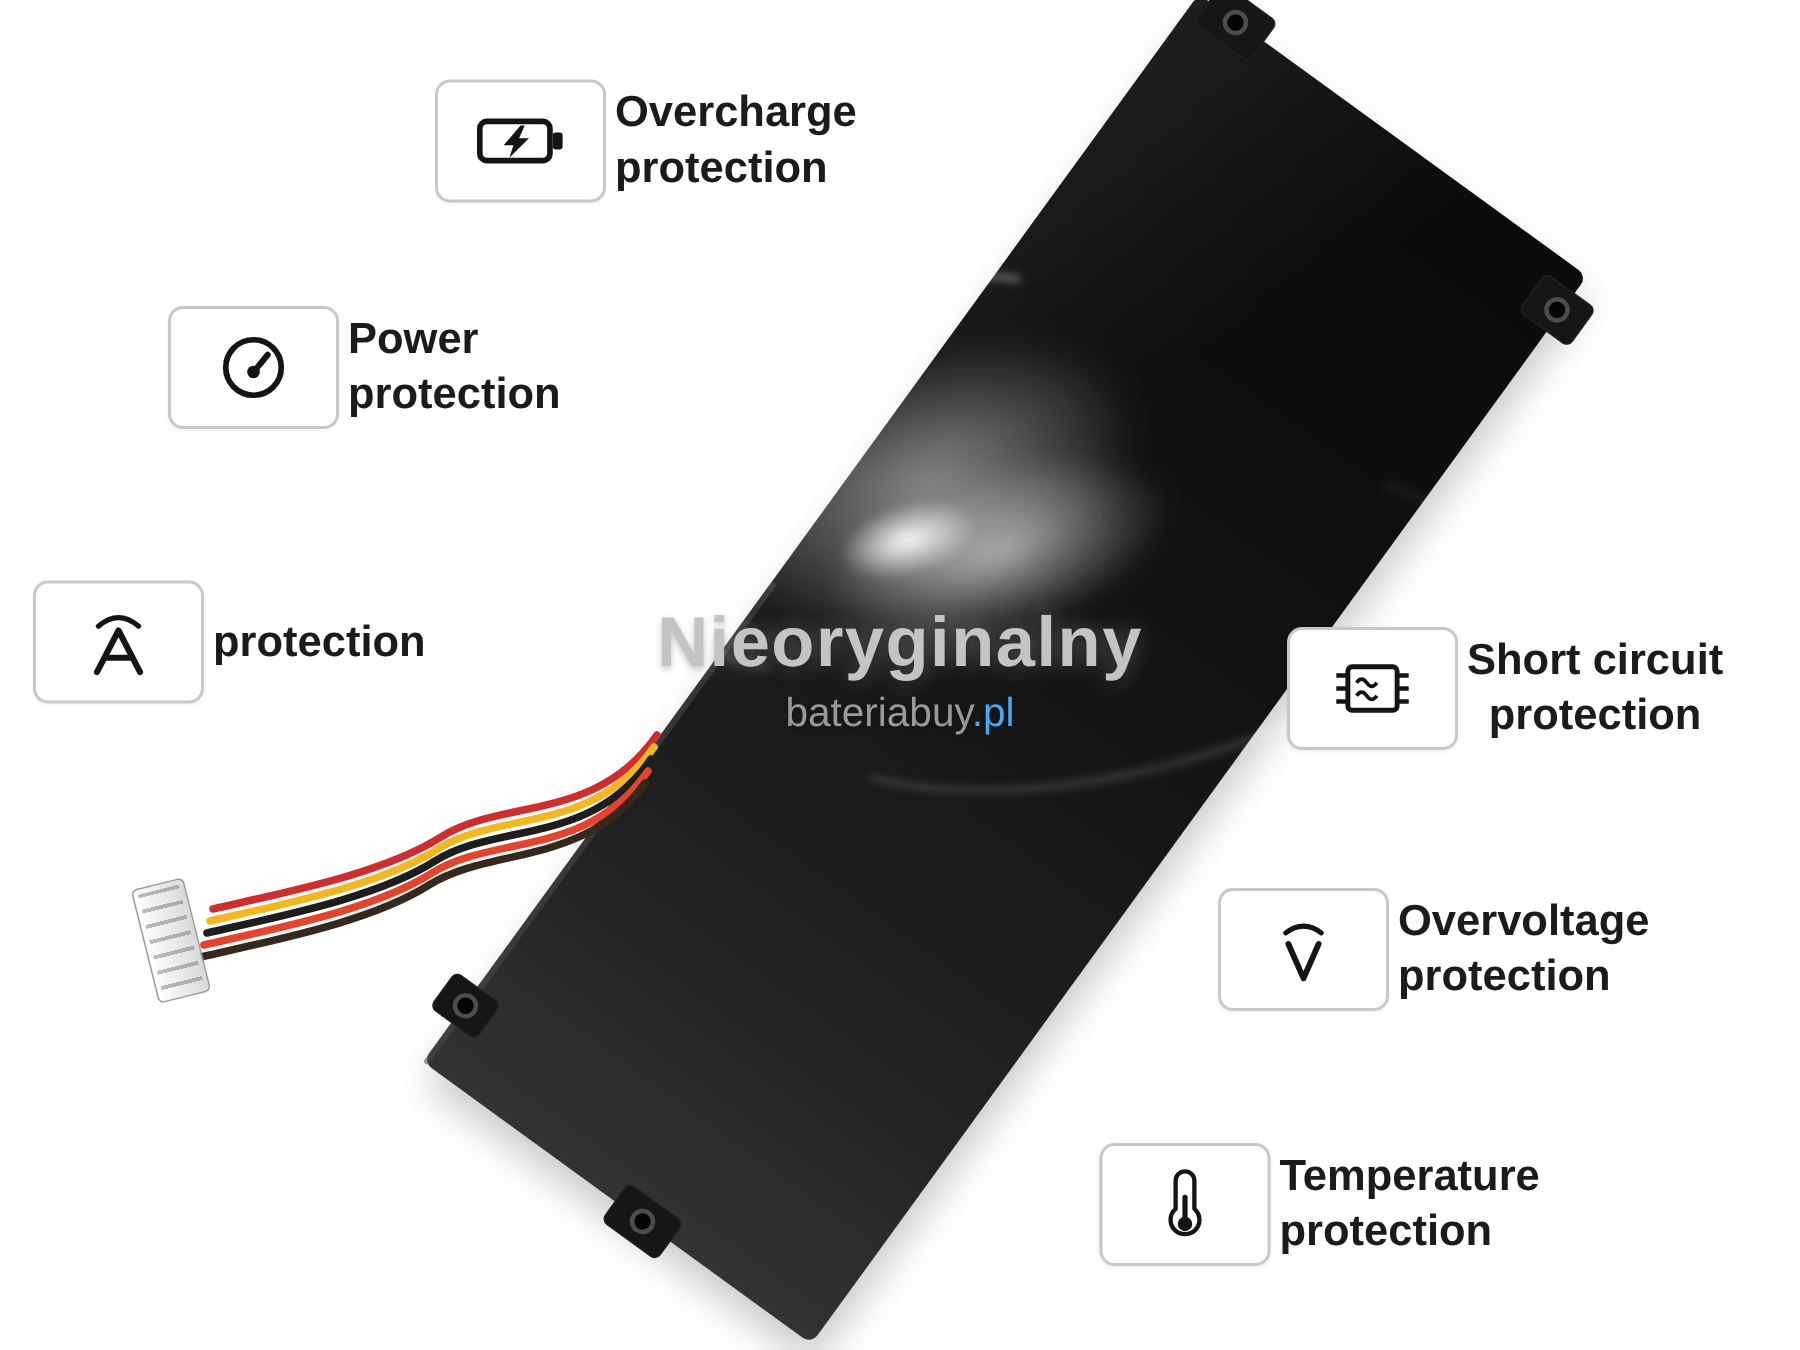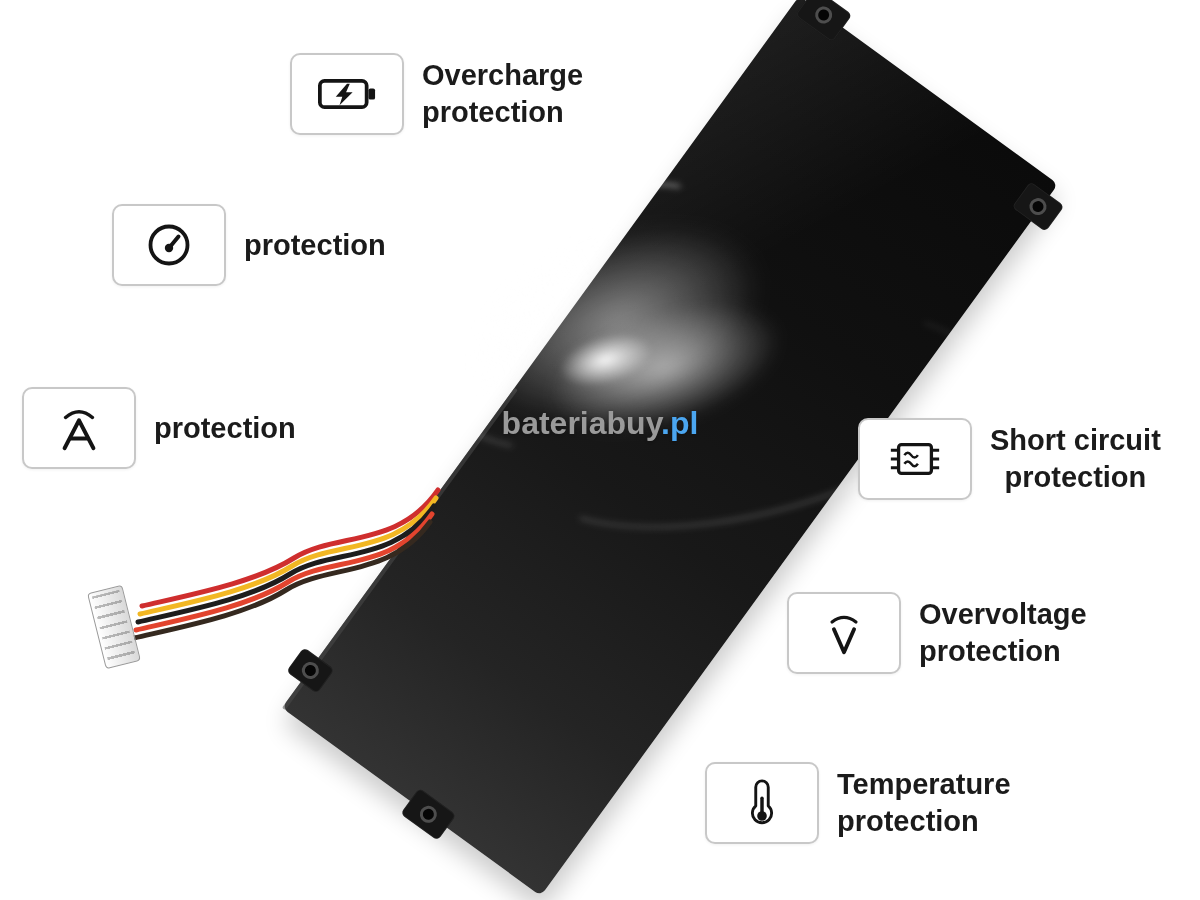--- a/index.html
+++ b/index.html
@@ -50,37 +50,37 @@
   .wire-dark{stroke:#35291f;}
   .connector{position:absolute;left:96px;top:588px;width:34px;height:76px;transform:rotate(-14deg);
         background:linear-gradient(90deg,#ffffff,#d9d9d9);border:1.5px solid #9a9a9a;border-radius:4px;z-index:3;}
   .connector::before{content:"";position:absolute;inset:3px;
         background:repeating-linear-gradient(to bottom,rgba(90,90,90,.40) 0 2.5px,transparent 2.5px 10.5px);}
 
   
   .watermark{position:absolute;left:0;top:400px;width:1200px;text-align:center;z-index:5;pointer-events:none;}
   .watermark-title{font-size:47px;font-weight:700;letter-spacing:1px;color:#c4c4c4;
         text-shadow:0 2px 5px rgba(0,0,0,.22),0 0 14px rgba(255,255,255,.30);}
-  .watermark-brand{margin-top:5px;font-size:32px;font-weight:700;color:#9a9a9a;
+  .watermark-brand{margin-top:5px;font-size:27px;font-weight:400;color:#9a9a9a;
         text-shadow:0 1px 3px rgba(0,0,0,.25);}
   .watermark-brand .pl{color:#4ba6f0;}
 
   
-  .callout{position:absolute;display:flex;align-items:center;gap:18px;z-index:6;}
+  .callout{position:absolute;display:flex;align-items:center;gap:6px;z-index:6;}
   .icon-box{width:110px;height:78px;flex:0 0 auto;background:#ffffff;border:2px solid #c8c8c8;
         border-radius:10px;display:flex;align-items:center;justify-content:center;
         box-shadow:0 1px 3px rgba(0,0,0,.06);}
   .icon-box svg{display:block;}
   .label{font-size:29px;line-height:1.26;font-weight:700;color:#1b1b1b;white-space:nowrap;}
   .f-overcharge{left:290px;top:53px;}
   .f-power{left:112px;top:204px;}
   .f-overcurrent{left:22px;top:387px;}
   .f-short{left:858px;top:418px;text-align:center;}
-  .f-overvoltage{left:787px;top:592px;}
-  .f-temperature{left:705px;top:762px;}
+  .f-overvoltage{left:812px;top:592px;}
+  .f-temperature{left:733px;top:762px;}
   .stroke{stroke:#141414;fill:none;}
   .fill{fill:#141414;}
 </style>
 </head>
 <body>
 
 <div class="stage">
 
   <div class="battery">
     <div class="battery-sheen"></div>
@@ -108,20 +108,21 @@
   <svg class="wires" viewBox="0 0 1200 900" aria-hidden="true">
     <path class="wire-red" d="M438 490 C 398 548, 336 532, 294 558 C 256 582, 194 594, 142 606"></path>
     <path class="wire-yellow" d="M436 498 C 396 556, 334 540, 292 566 C 254 590, 192 602, 140 614"></path>
     <path class="wire-black" d="M434 506 C 394 564, 332 548, 290 574 C 252 598, 190 610, 138 622"></path>
     <path class="wire-red2" d="M432 514 C 392 572, 330 556, 288 582 C 250 606, 188 618, 136 630"></path>
     <path class="wire-dark" d="M430 522 C 390 578, 328 564, 286 590 C 248 614, 186 626, 134 638"></path>
   </svg>
   <div class="connector"></div>
 
   <div class="watermark">
+    <div class="watermark-title">Nieoryginalny</div>
     <div class="watermark-brand"><span>bateriabuy</span><span class="pl">.pl</span></div>
   </div>
 
   <div class="callout f-overcharge">
     <div class="icon-box">
       <svg width="58" height="36" viewBox="0 0 62 38">
         <rect class="stroke" x="2" y="5" width="50" height="28" rx="5" stroke-width="4"></rect>
         <rect class="fill" x="54" y="13" width="7" height="12" rx="2"></rect>
         <path class="fill" d="M31 8 L19 22 h7 l-3 9 L37 17 h-7 l4-9 z"></path>
       </svg>
@@ -134,20 +135,21 @@
 
   <div class="callout f-power">
     <div class="icon-box">
       <svg width="48" height="48" viewBox="0 0 48 48">
         <circle class="stroke" cx="24" cy="24" r="18.5" stroke-width="3.8"></circle>
         <path class="stroke" d="M24 27 L33.5 15.5" stroke-width="4" stroke-linecap="round"></path>
         <circle class="fill" cx="24" cy="27" r="4.2"></circle>
       </svg>
     </div>
     <div class="label">
+      <div>Power</div>
       <div>protection</div>
     </div>
   </div>
 
   <div class="callout f-overcurrent">
     <div class="icon-box">
       <svg width="46" height="48" viewBox="0 0 48 50">
         <path class="stroke" d="M10 14 Q24 2 38 14" stroke-width="3.6" stroke-linecap="round"></path>
         <path class="stroke" d="M9 46 L24 17 L39 46" stroke-width="4.2" stroke-linecap="round" stroke-linejoin="round"></path>
         <path class="stroke" d="M15.5 36 H32.5" stroke-width="4.2" stroke-linecap="round"></path>

